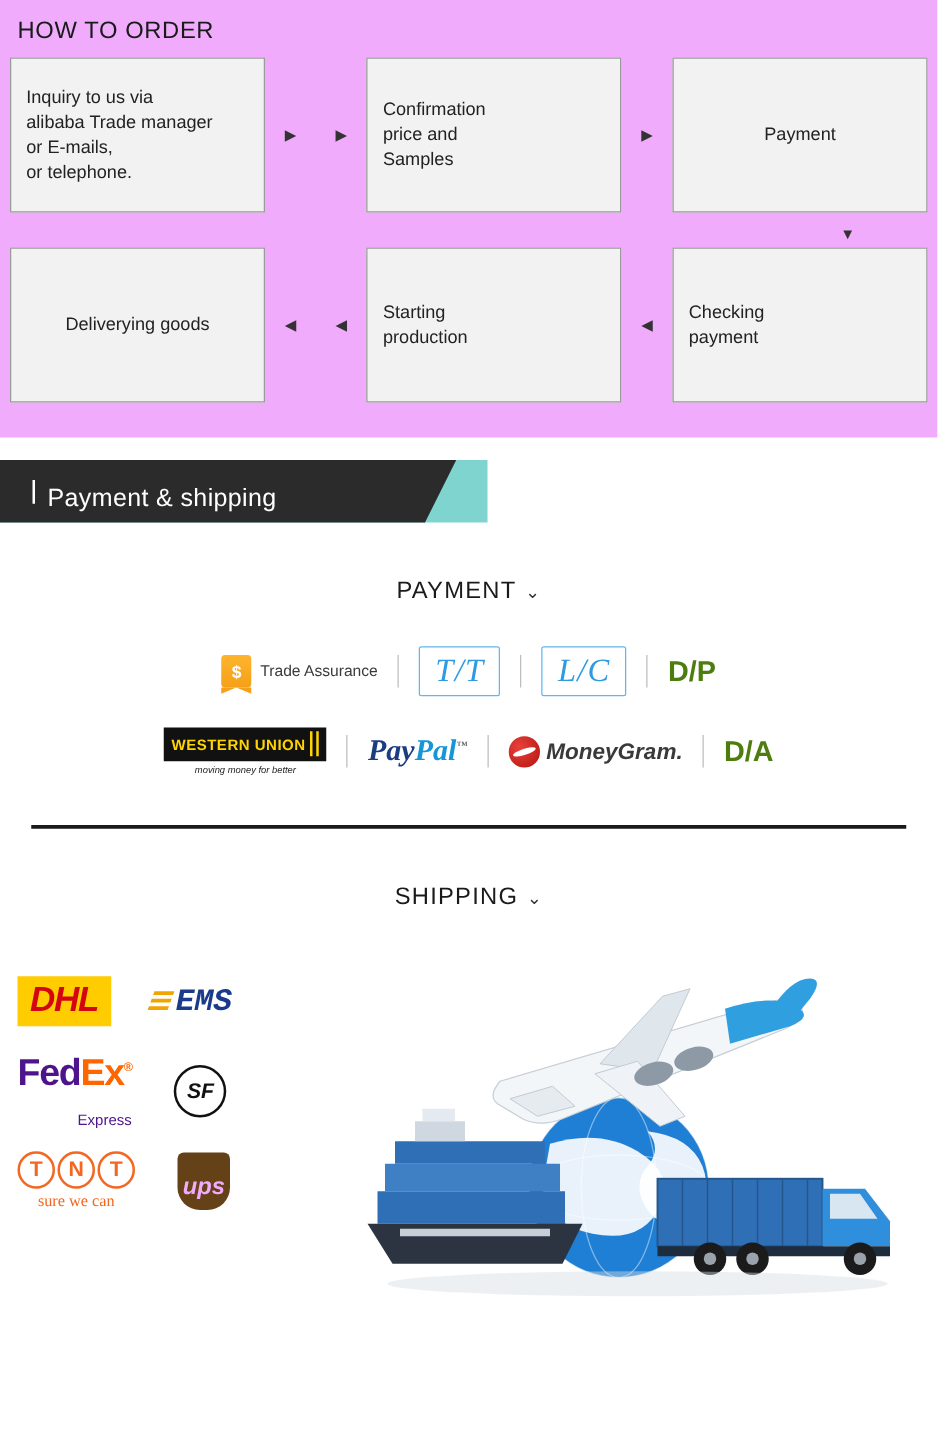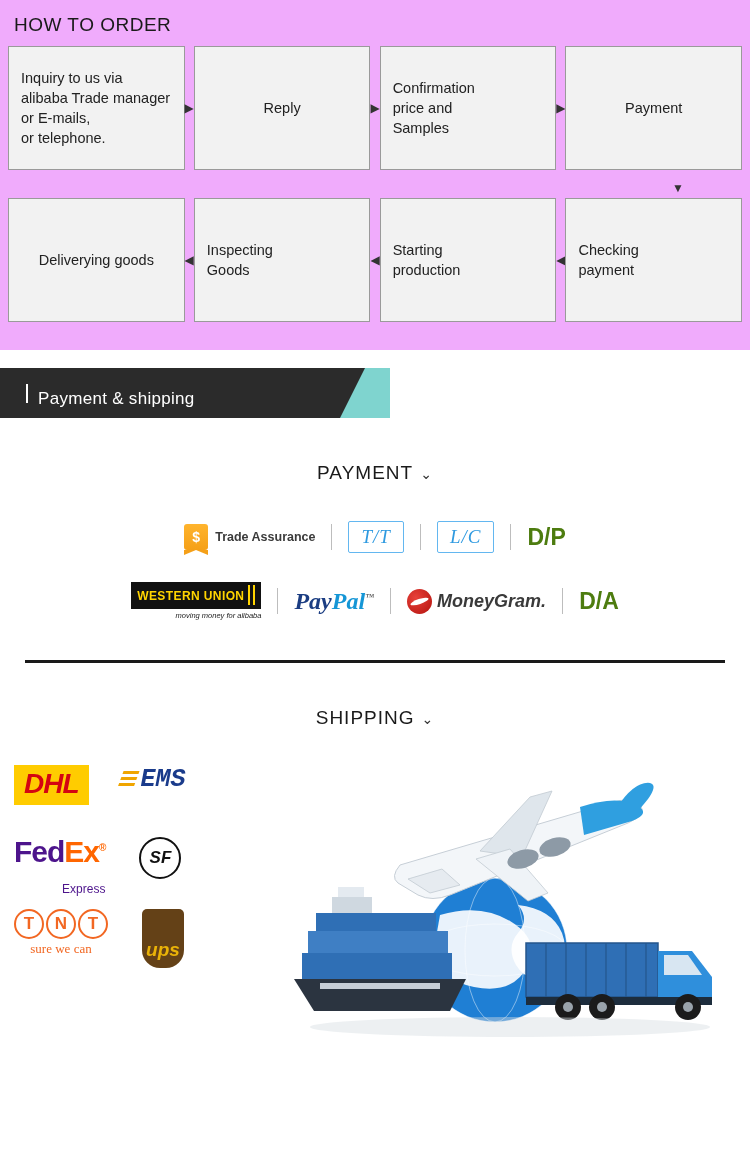--- a/index.html
+++ b/index.html
@@ -88,21 +88,21 @@
     right: -25px; top: 0;
     border-top: 50px solid #2b2b2b;
     border-right: 25px solid transparent;
   }
   .banner .label {
     position: absolute;
     left: 38px; top: 0;
     height: 62px;
     display: flex; align-items: center;
     color: #ffffff;
-    font-size: 17px;
+    font-size: 20px;
     z-index: 3;
     letter-spacing: 0.3px;
   }
   .banner .tick {
     position: absolute;
     left: 26px; top: 16px;
     width: 2px; height: 19px;
     background: #ffffff;
     z-index: 3;
   }
@@ -152,39 +152,39 @@
     display: flex; align-items: center; justify-content: center;
     color: #fff; font-size: 14px; font-weight: bold;
   }
   .ta-badge::after{
     content:"";
     position:absolute; bottom:-5px; left:0;
     border-left:12px solid #f5a018;
     border-right:12px solid #f5a018;
     border-bottom:5px solid transparent;
   }
-  .ta-text { font-size: 12.5px; font-weight: bold; color: #3b3b3b; }
+  .ta-text { font-size: 12.5px; font-weight: normal; color: #3b3b3b; }
 
   .box-blue {
     border: 1px solid #63b7f0;
     color: #2f9ae0;
     padding: 4px 12px;
-    font-size: 19px;
+    font-size: 26px;
     font-style: italic;
     font-family: "Liberation Serif", serif;
     border-radius: 2px;
     letter-spacing: 1px;
   }
   .dp {
     font-size: 23px; font-weight: bold; color: #4d7c0f;
     font-family: "Liberation Sans", sans-serif;
   }
 
   
-  .wu { text-align:right; }
+  .wu { text-align:center; }
   .wu-main {
     background: #111; color: #ffd400;
     font-size: 12px; font-weight: bold;
     padding: 3px 6px 4px 6px;
     letter-spacing: 0.4px;
     line-height: 12px;
     position: relative;
     display: inline-block;
   }
   .wu-main span.bars {
@@ -229,21 +229,21 @@
   .ship-wrap {
     position: relative;
     height: 300px;
   }
   .ship-logos {
     position: absolute;
     left: 14px; top: 10px;
     width: 260px;
   }
   .ship-line {
-    display: flex; align-items: flex-start; height: 72px; gap: 34px;
+    display: flex; align-items: center; height: 72px; gap: 34px;
   }
   .dhl {
     background: #ffcc00;
     color: #d40511;
     font-style: italic;
     font-weight: bold;
     font-size: 28px;
     padding: 3px 10px 5px 10px;
     letter-spacing: -1px;
     font-family: "Liberation Sans", sans-serif;
@@ -274,24 +274,24 @@
   .tnt { text-align: center; }
   .tnt-letters { display:flex; gap:2px; }
   .tnt-letters span {
     width: 30px; height: 30px; border-radius: 50%;
     border: 2px solid #f26722; color: #f26722;
     font-weight: bold; font-size: 17px;
     display:flex; align-items:center; justify-content:center;
   }
   .tnt-sub { font-size: 13px; color: #f26722; margin-top: 2px; font-family:"Liberation Serif",serif;}
   .ups {
-    width: 42px; height: 59px;
+    width: 42px; height: 46px;
     background: #644117;
     border-radius: 5px 5px 18px 18px;
-    color: #eab308;
+    color: #f0abfc;
     font-weight: bold; font-size: 19px; font-style: italic;
     display: flex; align-items: flex-end; justify-content: center;
     padding-bottom: 7px;
   }
 
   
   .ship-art { position: absolute; right: 10px; top: 0; width: 460px; height: 290px; }
 
   
   .faq-banner { margin-top: 26px; margin-bottom: 0; }
@@ -305,23 +305,20 @@
     <div class="how-title">HOW TO ORDER</div>
 
     <div class="flow-row">
       <div class="flow-box">
         <span class="txt">Inquiry to us via
 alibaba Trade manager
 or E-mails,
 or telephone.</span>
       </div>
       <div class="arrow arrow-right"></div>
-      <div class="flow-box center">
-        <span class="txt">Reply</span>
-      </div>
       <div class="arrow arrow-right"></div>
       <div class="flow-box">
         <span class="txt">Confirmation
 price and
 Samples</span>
       </div>
       <div class="arrow arrow-right"></div>
       <div class="flow-box center">
         <span class="txt">Payment</span>
       </div>
@@ -329,24 +326,20 @@
 
     <div class="down-arrow-row">
       <span class="down-arrow"></span>
     </div>
 
     <div class="flow-row">
       <div class="flow-box center">
         <span class="txt">Deliverying goods</span>
       </div>
       <div class="arrow arrow-left"></div>
-      <div class="flow-box">
-        <span class="txt">Inspecting
-Goods</span>
-      </div>
       <div class="arrow arrow-left"></div>
       <div class="flow-box">
         <span class="txt">Starting
 production</span>
       </div>
       <div class="arrow arrow-left"></div>
       <div class="flow-box">
         <span class="txt">Checking
 payment</span>
       </div>
@@ -385,21 +378,21 @@
         <div class="dp">D/P</div>
       </div>
     </div>
 
     <div class="pay-row">
       <div class="pay-cell">
         <div class="wu">
           <div class="wu-main">
             <span>WESTERN UNION</span><span class="bars"></span>
           </div>
-          <div class="wu-sub">moving money for alibaba</div>
+          <div class="wu-sub">moving money for better</div>
         </div>
       </div>
       <div class="divider-v"></div>
       <div class="pay-cell">
         <div class="paypal">
           <span class="pay1">Pay</span><span class="pay2">Pal</span><sup>™</sup>
         </div>
       </div>
       <div class="divider-v"></div>
       <div class="pay-cell">

